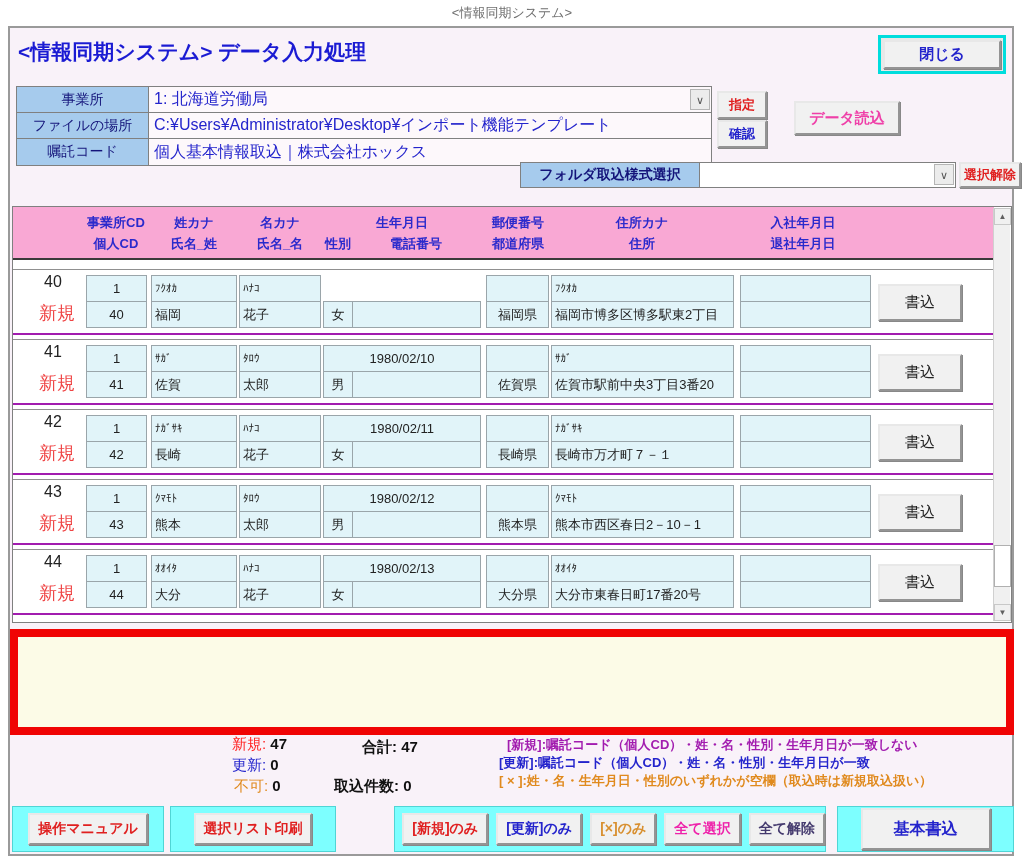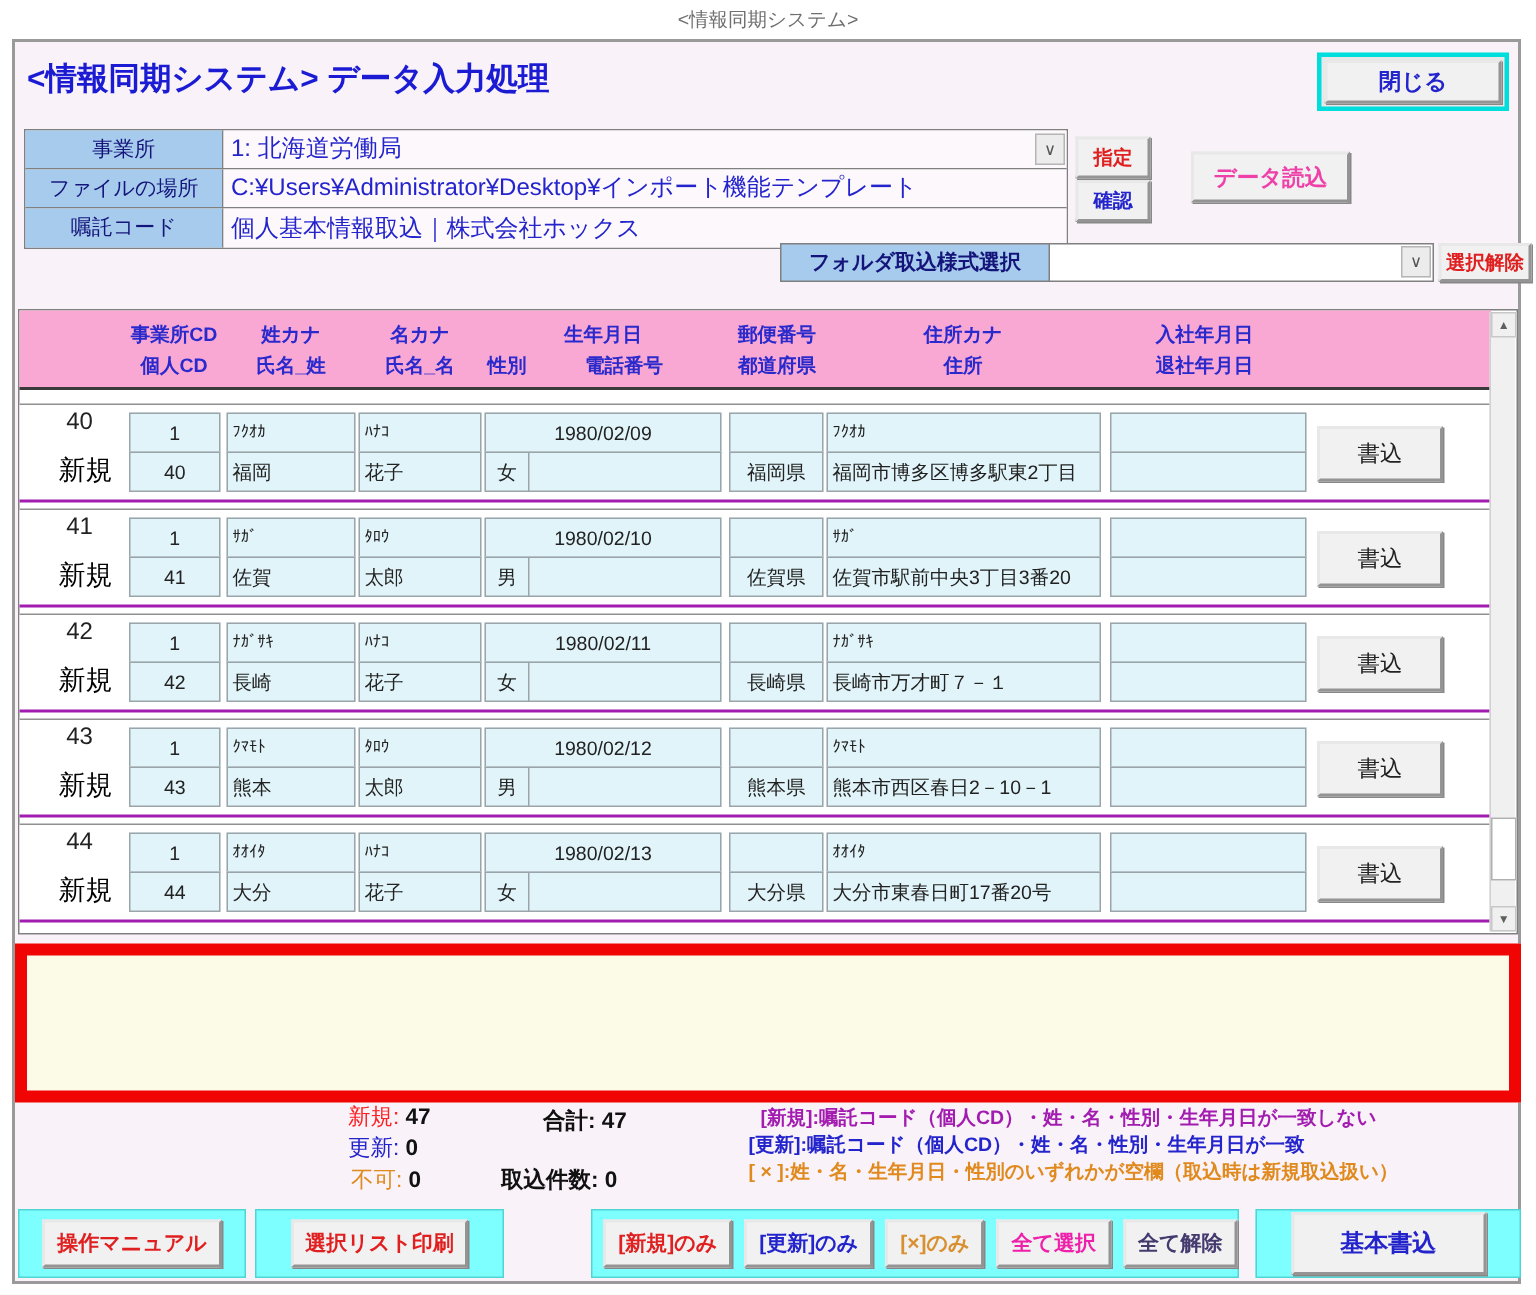--- a/index.html
+++ b/index.html
@@ -57,22 +57,22 @@
   .h-item { position:absolute; transform:translateX(-50%); color:#2a2acc; font-size:13px;
     font-weight:bold; white-space:nowrap; }
   .h-line1 { top:7px; } .h-line2 { top:28px; }
   .grid-sep { position:absolute; left:0; top:51px; width:981px; height:2px; background:#3a3a3a; }
 
   .rows { position:absolute; left:0; top:62px; width:981px; }
   .row-block { position:relative; width:981px; height:66px; margin-bottom:4px;
     border-top:1px solid #909090; border-bottom:2px solid #a21caf; background:#fff; }
   .rownum { position:absolute; left:14px; top:3px; width:52px; text-align:center;
     color:#222; font-size:16px; }
-  .rowstatus { position:absolute; left:13px; top:31px; width:62px; text-align:center;
-    color:#000000; font-size:18px; }
+  .rowstatus { position:absolute; left:0; top:31px; width:62px; text-align:right;
+    color:#ef4444; font-size:18px; }
   .cell { position:absolute; height:27px; background:#e1f4f9; border:1px solid #9aa5aa;
     font-size:13px; color:#222; padding:0 3px; line-height:25px; white-space:nowrap; overflow:hidden; }
   .ct { top:5px; } .cb { top:31px; }
   .kana { font-size:11px; }
   .c-cd  { left:73px;  width:61px; text-align:center; }
   .c-sei { left:138px; width:86px; }
   .c-mei { left:226px; width:82px; }
   .c-birth { left:310px; width:158px; text-align:center; }
   .c-gen { left:310px; width:30px; text-align:center; }
   .c-phone { left:339px; width:129px; }
@@ -186,21 +186,20 @@
     <div class="rows">
   <div class="row-block">
     <div class="rownum">40</div>
     <div class="rowstatus">新規</div>
     <div class="cell ct c-cd">1</div>
     <div class="cell cb c-cd">40</div>
     <div class="cell ct c-sei kana">ﾌｸｵｶ</div>
     <div class="cell cb c-sei">福岡</div>
     <div class="cell ct c-mei kana">ﾊﾅｺ</div>
     <div class="cell cb c-mei">花子</div>
-    <div class="cell ct c-birth">1980/02/09</div>
     <div class="cell cb c-gen">女</div>
     <div class="cell cb c-phone"></div>
     <div class="cell ct c-postal"></div>
     <div class="cell cb c-postal">福岡県</div>
     <div class="cell ct c-addr kana">ﾌｸｵｶ</div>
     <div class="cell cb c-addr">福岡市博多区博多駅東2丁目</div>
     <div class="cell ct c-hire"></div>
     <div class="cell cb c-hire"></div>
     <button class="btn write-btn">書込</button>
   </div>

